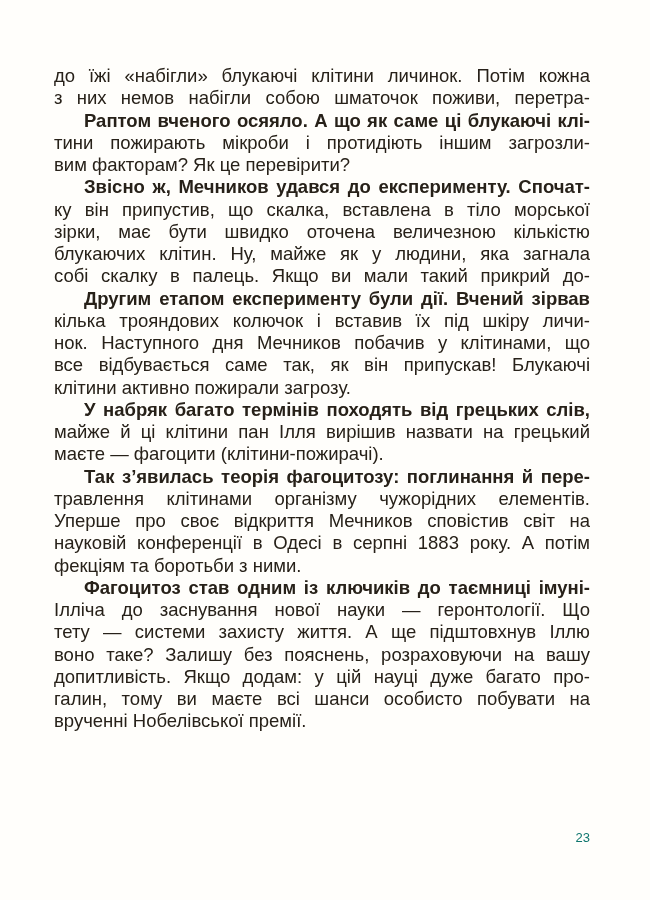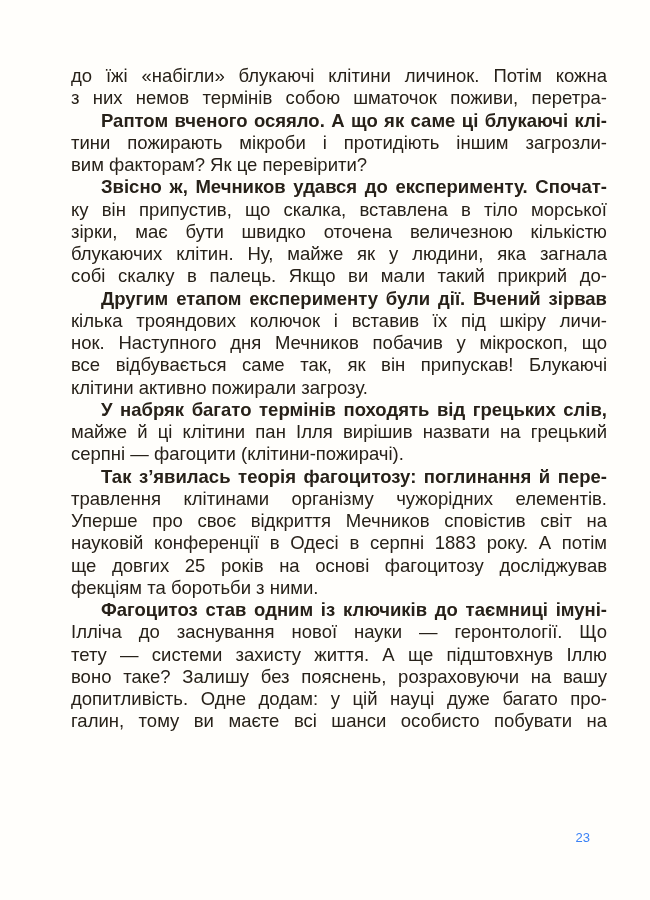--- a/index.html
+++ b/index.html
@@ -13,21 +13,21 @@
     background: #fffefb;
     font-family: "Liberation Sans", sans-serif;
     overflow: hidden;
   }
   .sheet {
     position: absolute;
     inset: 0;
   }
   .text-block {
     position: absolute;
-    left: 71px;
+    left: 54px;
     top: 65px;
     width: 536px;
     font-size: 18.5px;
     line-height: 22.25px;
     color: #272119;
     -webkit-font-smoothing: antialiased;
   }
   .line {
     text-align: justify;
     text-align-last: justify;
@@ -42,53 +42,53 @@
     text-align-last: left;
   }
   .folio {
     position: absolute;
     left: 57px;
     top: 830px;
     width: 533px;
     text-align: right;
     font-size: 13px;
     line-height: 16px;
-    color: #3b82f6;
+    color: #0f766e;
   }
 </style>
 </head>
 <body>
 
 <main class="sheet">
   <section class="text-block" id="text-block">
       <div class="line">до їжі «набігли» блукаючі клітини личинок. Потім кожна</div>
-      <div class="line">з них немов термінів собою шматочок поживи, перетра-</div>
+      <div class="line">з них немов набігли собою шматочок поживи, перетра-</div>
       <div class="line indent">Раптом вченого осяяло. А що як саме ці блукаючі клі-</div>
       <div class="line">тини пожирають мікроби і протидіють іншим загрозли-</div>
       <div class="line last">вим факторам? Як це перевірити?</div>
       <div class="line indent">Звісно ж, Мечников удався до експерименту. Спочат-</div>
       <div class="line">ку він припустив, що скалка, вставлена в тіло морської</div>
       <div class="line">зірки, має бути швидко оточена величезною кількістю</div>
       <div class="line">блукаючих клітин. Ну, майже як у людини, яка загнала</div>
       <div class="line">собі скалку в палець. Якщо ви мали такий прикрий до-</div>
       <div class="line indent">Другим етапом експерименту були дії. Вчений зірвав</div>
       <div class="line">кілька трояндових колючок і вставив їх під шкіру личи-</div>
-      <div class="line">нок. Наступного дня Мечников побачив у мікроскоп, що</div>
+      <div class="line">нок. Наступного дня Мечников побачив у клітинами, що</div>
       <div class="line">все відбувається саме так, як він припускав! Блукаючі</div>
       <div class="line last">клітини активно пожирали загрозу.</div>
       <div class="line indent">У набряк багато термінів походять від грецьких слів,</div>
       <div class="line">майже й ці клітини пан Ілля вирішив назвати на грецький</div>
-      <div class="line last">серпні — фагоцити (клітини-пожирачі).</div>
+      <div class="line last">маєте — фагоцити (клітини-пожирачі).</div>
       <div class="line indent">Так з’явилась теорія фагоцитозу: поглинання й пере-</div>
       <div class="line">травлення клітинами організму чужорідних елементів.</div>
       <div class="line">Уперше про своє відкриття Мечников сповістив світ на</div>
       <div class="line">науковій конференції в Одесі в серпні 1883 року. А потім</div>
-      <div class="line">ще довгих 25 років на основі фагоцитозу досліджував</div>
       <div class="line last">фекціям та боротьби з ними.</div>
       <div class="line indent">Фагоцитоз став одним із ключиків до таємниці імуні-</div>
       <div class="line">Ілліча до заснування нової науки — геронтології. Що</div>
       <div class="line">тету — системи захисту життя. А ще підштовхнув Іллю</div>
       <div class="line">воно таке? Залишу без пояснень, розраховуючи на вашу</div>
-      <div class="line">допитливість. Одне додам: у цій науці дуже багато про-</div>
+      <div class="line">допитливість. Якщо додам: у цій науці дуже багато про-</div>
       <div class="line">галин, тому ви маєте всі шанси особисто побувати на</div>
+      <div class="line last">врученні Нобелівської премії.</div>
     </section>
   <footer class="folio">23</footer>
 </main>
 
 </body></html>

